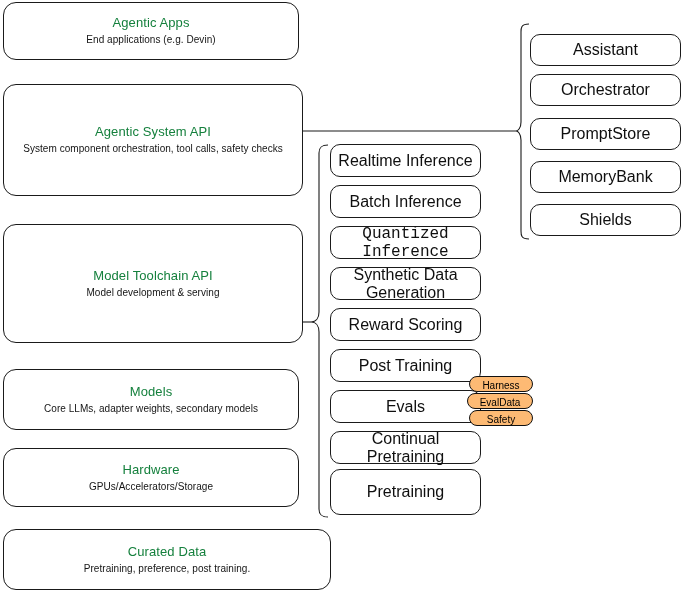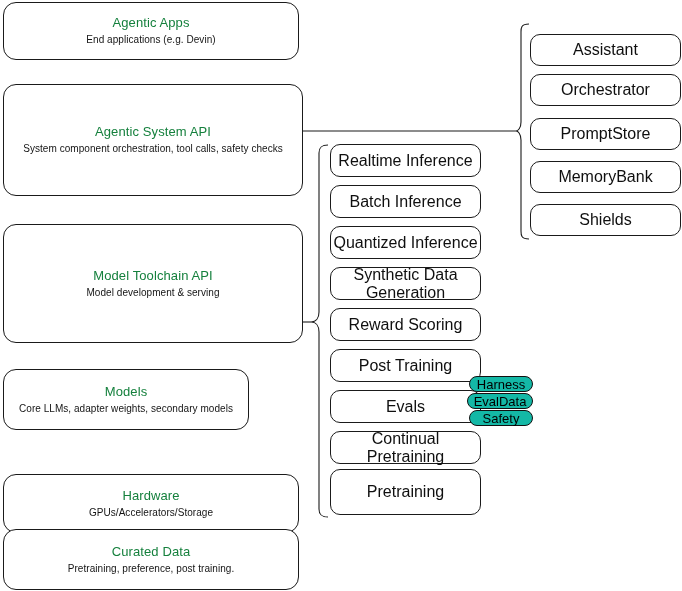--- a/index.html
+++ b/index.html
@@ -57,25 +57,25 @@
     font-size: 16px;
     color: #0f0f0f;
     text-align: center;
   }
   
   .pill {
     position: absolute;
     box-sizing: border-box;
     border: 1.3px solid #111111;
     border-radius: 999px;
-    background: #14b8a6;
+    background: #fdba74;
     display: flex;
-    align-items: center;
+    align-items: flex-end;
     justify-content: center;
-    font-size: 13px;
+    font-size: 10px;
     color: #000000;
     text-align: center;
     white-space: nowrap;
   }
   .svg-layer {
     position: absolute;
     left: 0;
     top: 0;
     width: 682px;
     height: 591px;
@@ -117,42 +117,42 @@
   <div class="node layer-box" style="left:3px; top:84px; width:300px; height:112px;">
     <div class="title">Agentic System API</div>
     <div class="subtitle">System component orchestration, tool calls, safety checks</div>
   </div>
 
   <div class="node layer-box" style="left:3px; top:224px; width:300px; height:119px;">
     <div class="title">Model Toolchain API</div>
     <div class="subtitle">Model development &amp; serving</div>
   </div>
 
-  <div class="node layer-box" style="left:3px; top:369px; width:246px; height:61px;">
+  <div class="node layer-box" style="left:3px; top:369px; width:296px; height:61px;">
     <div class="title">Models</div>
     <div class="subtitle">Core LLMs, adapter weights, secondary models</div>
   </div>
 
-  <div class="node layer-box" style="left:3px; top:448px; width:296px; height:59px;margin-top:26px;">
+  <div class="node layer-box" style="left:3px; top:448px; width:296px; height:59px;">
     <div class="title">Hardware</div>
     <div class="subtitle">GPUs/Accelerators/Storage</div>
   </div>
 
-  <div class="node layer-box" style="left:3px; top:529px; width:296px; height:61px;">
+  <div class="node layer-box" style="left:3px; top:529px; width:328px; height:61px;">
     <div class="title">Curated Data</div>
     <div class="subtitle">Pretraining, preference, post training.</div>
   </div>
 
   <div class="chip" style="left:330px; top:144px; width:151px; height:33px;">
     <span>Realtime Inference</span>
   </div>
   <div class="chip" style="left:330px; top:185px; width:151px; height:33px;">
     <span>Batch Inference</span>
   </div>
-  <div class="chip" style="left:330px; top:226px; width:151px; height:33px;">
+  <div class="chip" style="left:330px; top:226px; width:151px; height:33px;font-family:Liberation Mono, monospace;">
     <span>Quantized Inference</span>
   </div>
   <div class="chip" style="left:330px; top:267px; width:151px; height:33px;justify-content:center;">
     <span>Synthetic Data Generation</span>
   </div>
   <div class="chip" style="left:330px; top:308px; width:151px; height:33px;">
     <span>Reward Scoring</span>
   </div>
   <div class="chip" style="left:330px; top:349px; width:151px; height:33px;">
     <span>Post Training</span>

